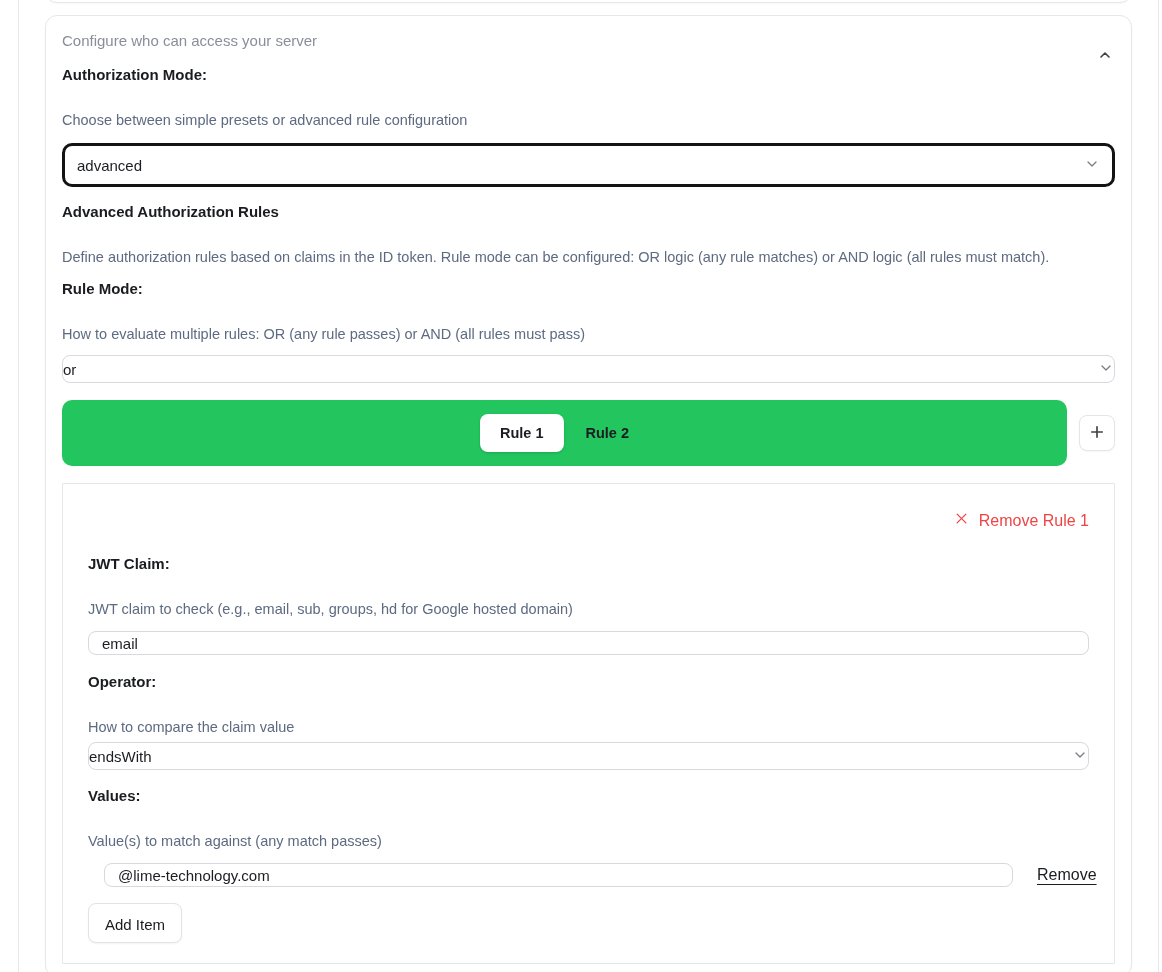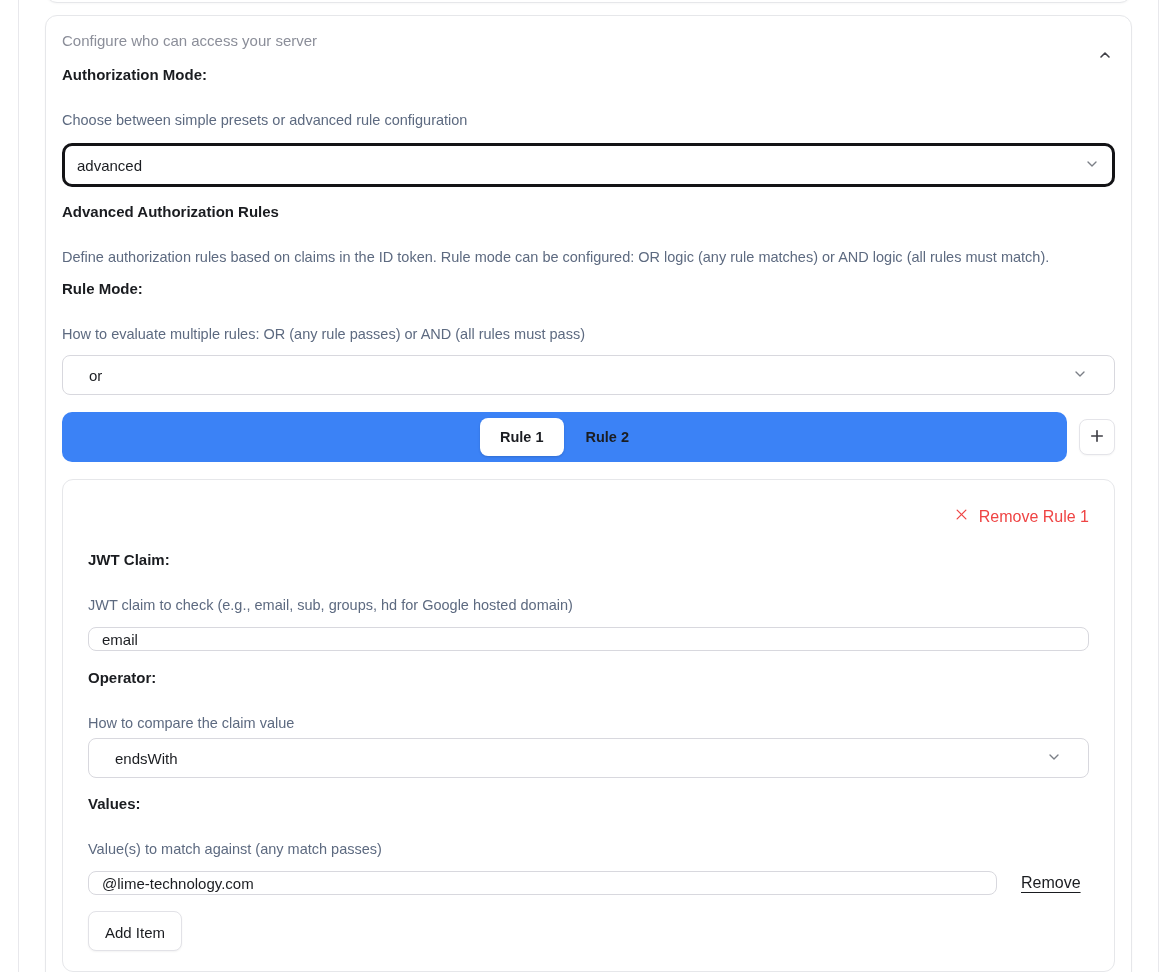--- a/index.html
+++ b/index.html
@@ -49,66 +49,66 @@
     background: #fff; cursor: pointer; width: 100%;
     font-size: 15px; color: #1b1d21;
   }
   .select-focused {
     margin-top: 12px; height: 44px;
     border: 3px solid #131316; border-radius: 10px;
     padding: 0 12px;
     gap: 21px;
   }
   .select-plain {
-    margin-top: 10px; height: 40px;
+    margin-top: 10px; height: 28px;
     border: 1px solid #d8d8de; border-radius: 8px;
-    padding: 0 26px;
+    padding: 0 0;
   }
   .mt14 { margin-top: 14px; }
   .mt10 { margin-top: 10px; }
   .chev { flex: 0 0 auto; }
   .tabs-row { display: flex; align-items: center; gap: 12px; margin-top: 17px; }
   .tabs-bar {
-    flex: 1; height: 50px; background: #3b82f6; border-radius: 10px;
+    flex: 1; height: 66px; background: #22c55e; border-radius: 10px;
     display: flex; align-items: center; justify-content: center; gap: 2px;
   }
   .tab {
     font-size: 14.5px; font-weight: bold; color: #1b1d22;
     padding: 9px 20px; border: none; background: transparent;
     border-radius: 8px; cursor: pointer; line-height: 20px;
   }
   .tab-active { background: #fff; box-shadow: 0 1px 3px rgba(0,0,0,0.10), 0 1px 2px rgba(0,0,0,0.06); }
   .add-tab-btn {
     width: 36px; height: 36px; flex: 0 0 auto;
     background: #fff; border: 1px solid #e4e4e9; border-radius: 8px;
     display: flex; align-items: center; justify-content: center;
     cursor: pointer; box-shadow: 0 1px 2px rgba(0,0,0,0.04);
   }
   .rule-card {
-    margin-top: 17px; border: 1px solid #e6e7ea; border-radius: 11px;
+    margin-top: 17px; border: 1px solid #e6e7ea; border-radius: 1px;
     padding: 25px 25px 20px; background: #fff;
   }
   .remove-rule-row { display: flex; justify-content: flex-end; }
   .remove-rule-btn {
     display: flex; align-items: center; gap: 10px;
     background: transparent; border: none; cursor: pointer;
     color: #ef4444; font-size: 16px; line-height: 24px;
     font-family: inherit;
   }
   .rule-label { font-size: 15px; font-weight: bold; color: #1a1c20; line-height: 22px; margin-top: 20px; }
   .rule-label-tight { margin-top: 16px; }
   .rule-label-mid { margin-top: 15px; }
   .text-input {
     display: block; width: 100%; height: 24px; margin-top: 11px;
     border: 1px solid #d8d8de; border-radius: 8px;
     padding: 0 13px; font-size: 15px; color: #1b1d21;
     font-family: inherit; background: #fff; outline: none;
   }
   .value-row { display: flex; align-items: center; margin-top: 11px; }
-  .value-row .text-input { width: 909px; margin-top: 0; flex: 0 0 auto; }
+  .value-row .text-input { width: 909px; margin-top: 0; flex: 0 0 auto; margin-left: 16px; }
   .remove-link {
     margin-left: 24px; background: transparent; border: none; cursor: pointer;
     font-size: 16px; font-weight: normal; color: #1a1c20; font-family: inherit;
     text-decoration: underline; text-underline-offset: 4px;
   }
   .add-item-btn {
     margin-top: 16px; height: 40px; padding: 12px 16px;
     background: #fff; border: 1px solid #e2e2e7; border-radius: 8px;
     font-size: 15px; color: #1a1c20; font-family: inherit; cursor: pointer;
     box-shadow: 0 1px 2px rgba(0,0,0,0.05);

